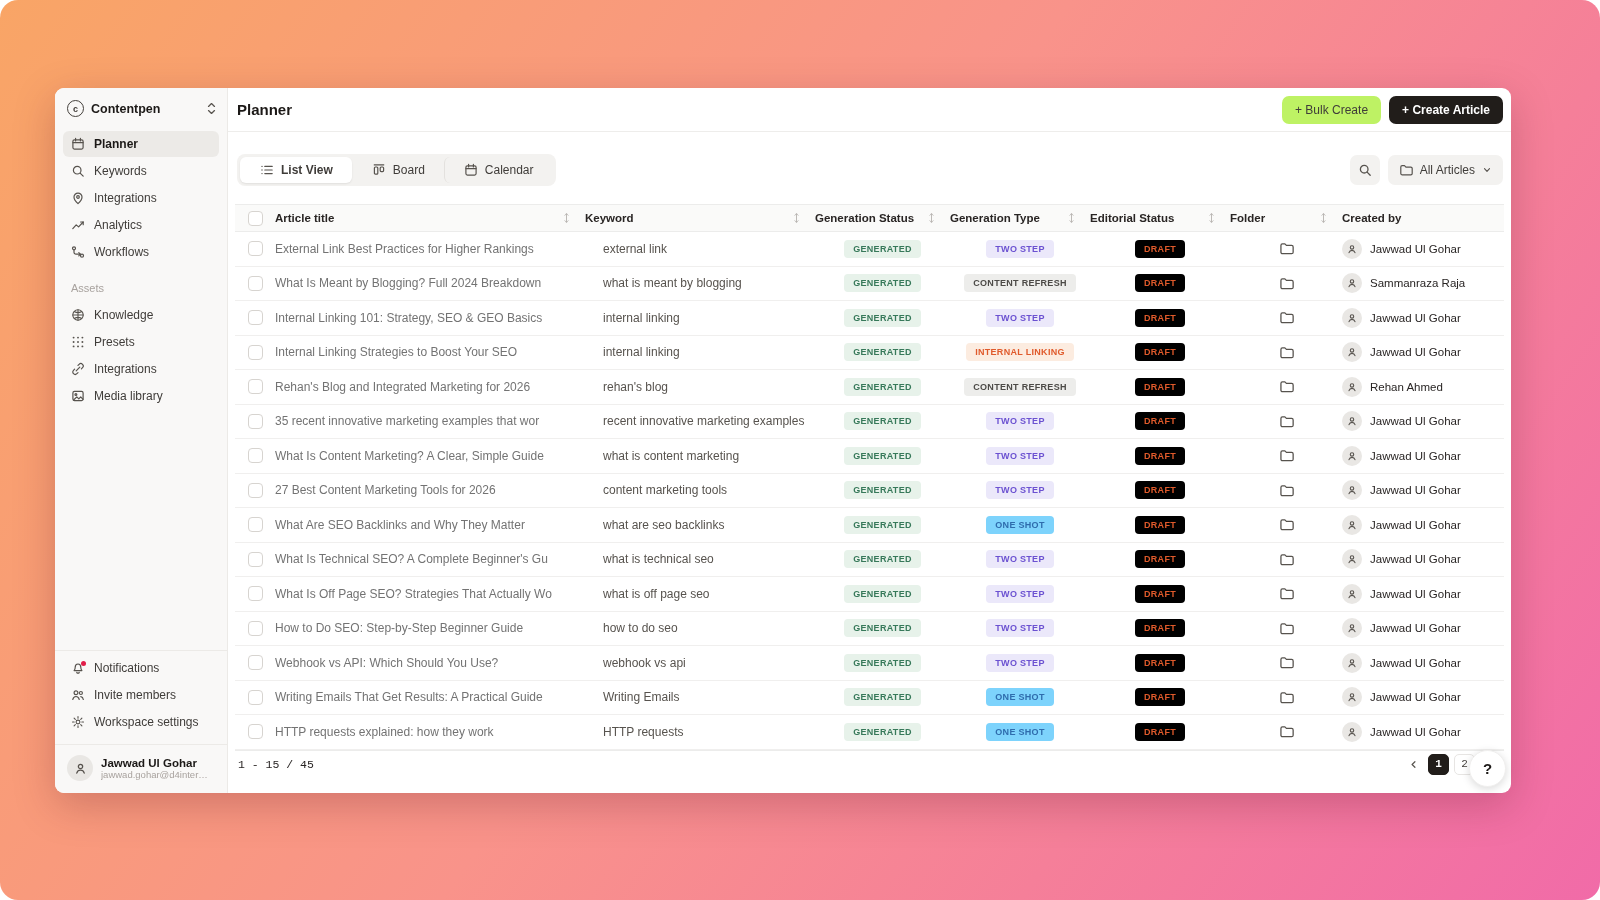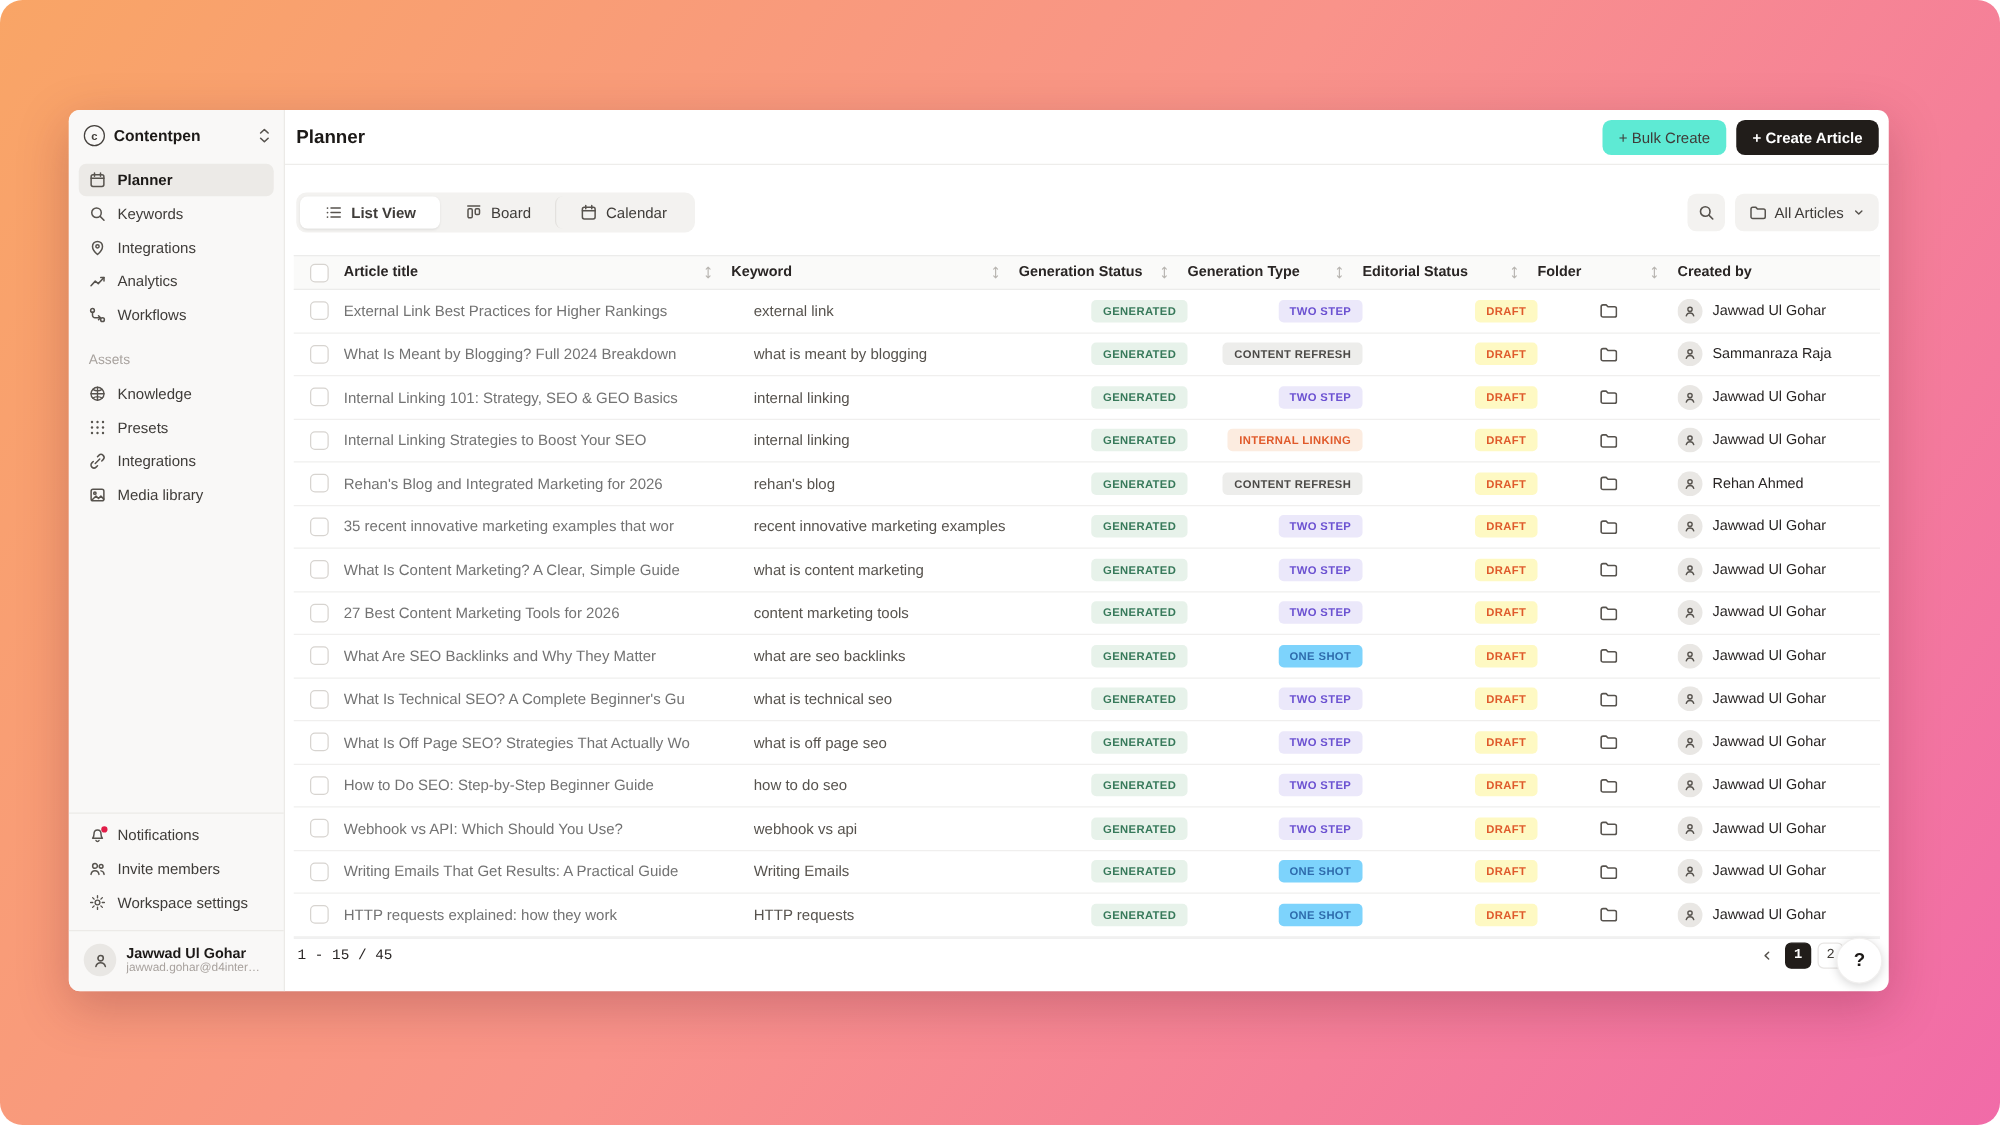--- a/index.html
+++ b/index.html
@@ -31,21 +31,21 @@
   .profile { display:flex; align-items:center; gap:8px; padding:10px 12px 12px 12px; border-top:1px solid #eceae7; margin-top:4px; cursor:pointer; }
   .avatar { width:26px; height:26px; min-width:26px; border-radius:50%; background:#e9e7e4; display:flex; align-items:center; justify-content:center; color:#57534e; }
   .profile-meta { overflow:hidden; }
   .profile-name { font-size:11.5px; font-weight:700; color:#1c1917; white-space:nowrap; }
   .profile-email { font-size:9.5px; color:#a8a29e; white-space:nowrap; overflow:hidden; text-overflow:ellipsis; max-width:112px; }
   
   .main { flex:1; display:flex; flex-direction:column; min-width:0; }
   .page-header { height:44px; display:flex; align-items:center; padding:0 8px 0 9px; border-bottom:1px solid #eeedeb; }
   .page-title { font-size:15px; font-weight:700; color:#1c1917; flex:1; }
   .btn { border:none; cursor:pointer; font-family:inherit; font-size:12px; border-radius:7px; padding:7px 13px; display:inline-flex; align-items:center; gap:4px; }
-  .btn-secondary { background:#5eead4; color:#3f3c39; margin-right:8px; }
+  .btn-secondary { background:#bef264; color:#3f3c39; margin-right:8px; }
   .btn-primary { background:#211d1a; color:#fff; font-weight:600; }
   .toolbar { display:flex; align-items:center; padding:22px 8px 18px 9px; }
   .segmented { display:flex; background:#f3f2f0; border-radius:8px; padding:3px; }
   .seg-item { display:flex; align-items:flex-start; gap:7px; font-size:12px; color:#3f3c39; padding:6px 19px; border-radius:6px; cursor:pointer; border-left:1px solid transparent; }
   .seg-item + .seg-item { border-left:1px solid #e3e1de; }
   .seg-item[data-active="true"] { background:#fff; box-shadow:0 1px 2px rgba(0,0,0,.08); font-weight:600; border-left-color:transparent; }
   .seg-item[data-active="true"] + .seg-item { border-left-color:transparent; }
   .toolbar-spacer { flex:1; }
   .icon-btn { width:30px; height:30px; border:none; background:#f3f2f0; border-radius:7px; display:flex; align-items:center; justify-content:center; cursor:pointer; color:#57534e; margin-right:8px; }
   .filter-btn { height:30px; background:#f3f2f0; border:none; border-radius:7px; display:flex; align-items:center; gap:7px; padding:0 11px; font-size:12px; color:#3f3c39; cursor:pointer; font-family:inherit; }
@@ -54,28 +54,28 @@
   .tr { display:grid; grid-template-columns:40px 310px 230px 135px 140px 140px 112px 1fr; align-items:center; }
   .thead { background:#fafaf9; border-top:1px solid #ececeb; border-bottom:1px solid #ececeb; height:28px; }
   .th { display:flex; align-items:center; justify-content:space-between; font-size:11.5px; font-weight:700; color:#292524; padding-right:14px; cursor:pointer; }
   .th .sort { color:#b8b5b1; }
   .rows { }
   .row { height:34.5px; border-bottom:1px solid #f0efee; cursor:pointer; }
   .cell-check { display:flex; align-items:center; justify-content:center; }
   .checkbox { width:15px; height:15px; border:1px solid #d7d4d0; border-radius:4px; background:#fff; cursor:pointer; }
   .cell-title { font-size:12px; color:#737373; white-space:nowrap; overflow:hidden; padding-right:6px; }
   .cell-keyword { font-size:12px; color:#57534e; white-space:nowrap; overflow:hidden; padding-right:10px;margin-left:18px; }
-  .cell-badge { display:flex; justify-content:flex-end; }
+  .cell-badge { display:flex; justify-content:center; }
   .badge { font-size:9px; font-weight:700; letter-spacing:.3px; padding:4px 9px; border-radius:4px; white-space:nowrap; }
   .badge[data-variant="generated"] { background:#e7f2ea; color:#37795a; }
   .badge[data-variant="two-step"] { background:#ebe8fa; color:#6b51d1; }
   .badge[data-variant="content-refresh"] { background:#ededeb; color:#4c4a47; }
   .badge[data-variant="internal-linking"] { background:#fcece0; color:#e05a2b; }
   .badge[data-variant="one-shot"] { background:#7dd3fc; color:#2f6cad; }
-  .badge[data-variant="draft"] { background:#fef9c3; color:#df5a2b; }
+  .badge[data-variant="draft"] { background:#000000; color:#df5a2b; }
   .cell-folder { display:flex; justify-content:center; color:#57534e; }
   .cell-user { display:flex; align-items:center; gap:8px; font-size:11.5px; color:#292524; white-space:nowrap; overflow:hidden; }
   .cell-user .avatar { width:20px; height:20px; min-width:20px; }
   
   .table-footer { height:28px; border-top:1px solid #ececeb; display:flex; align-items:center; padding:0 3px; margin-bottom:14px;font-family:Liberation Mono, monospace; }
   .range-label { font-size:11.5px; color:#292524; }
   .pagination { margin-left:auto; display:flex; align-items:center; gap:5px; }
   .page-prev { width:20px; height:20px; border:none; background:transparent; color:#a8a29e; display:flex; align-items:center; justify-content:center; cursor:pointer; }
   .page-btn { width:21px; height:21px; border:1px solid #e7e5e3; background:#fff; border-radius:5px; font-size:11px; color:#44403c; cursor:pointer; font-family:inherit; }
   .page-btn[data-active="true"] { background:#211d1a; border-color:#211d1a; color:#fff; font-weight:700; }

